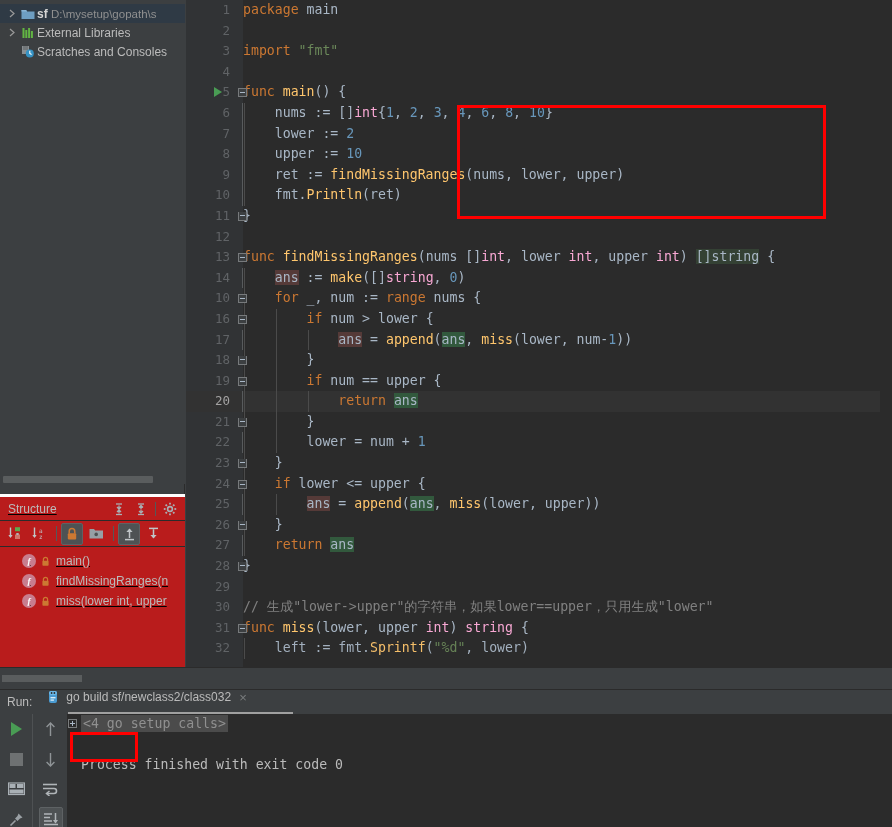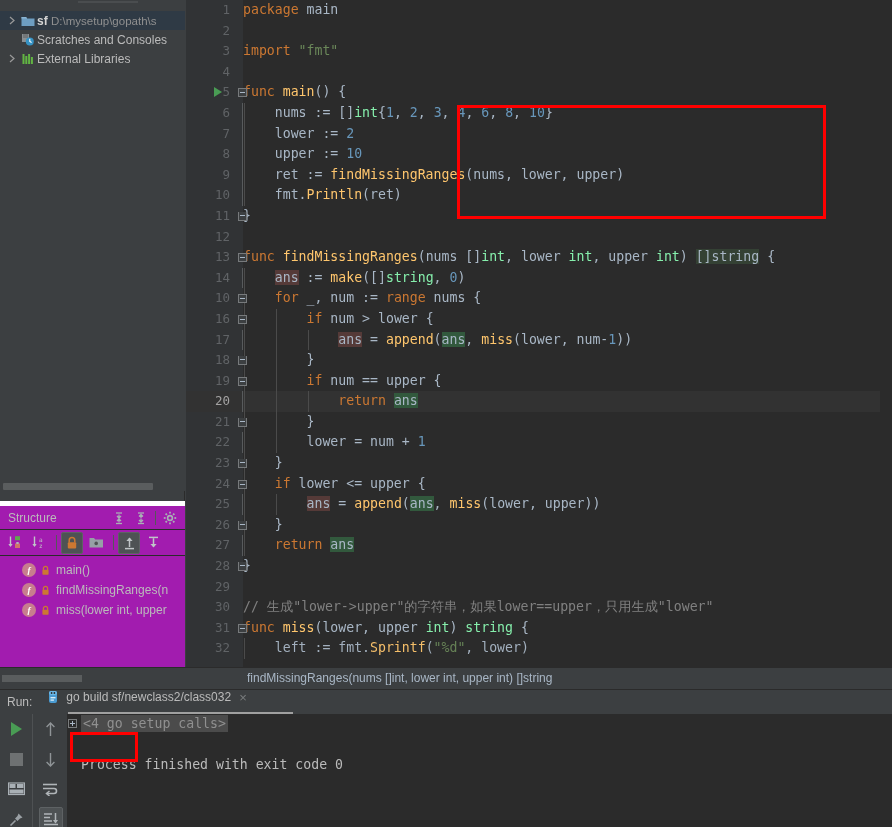--- a/index.html
+++ b/index.html
@@ -12,21 +12,21 @@
     -webkit-font-smoothing: antialiased;
   }
   #app {
     position: relative;
     width: 892px; height: 827px;
     background: #3c3f41;
   }
 
   
   #left-col {
-    position: absolute; left: 0; top: 7px;
+    position: absolute; left: 0; top: 0;
     width: 185px; height: 667px;
     background: #3c3f41;
     border-right: 1px solid #2b2b2b;
   }
 
   
   #project-tree {
     position: absolute; left: 0; top: 0;
     width: 185px; height: 484px;
     background: #3c3f41;
@@ -66,22 +66,23 @@
   #tree-hscroll .thumb {
     position: absolute; left: 3px; top: 2px;
     width: 150px; height: 7px;
     background: #5a5d5e; border-radius: 1px;
   }
 
   
   #structure-panel {
     position: absolute; left: 0; top: 494px;
     width: 185px; height: 173px;
-    background: #a21caf;
-    border-top: 5px solid #ffffff;
+    background: #b91c1c;
+    border-top: 3px solid #ffffff;
+    text-decoration: underline;
   }
   #structure-header {
     position: relative;
     height: 24px;
     display: flex; align-items: center;
     border-bottom: 1px solid #2b2b2b;
   }
   #structure-header .title {
     font-size: 12px; color: #bbbbbb;
     padding-left: 8px; flex: 1;
@@ -158,21 +159,21 @@
     font-size: 13.2px;
     color: #a9b7c6;
   }
   
   .kw   { color: #cc7832; }
   .str  { color: #6a8759; }
   .num  { color: #6897bb; }
   .fn   { color: #ffc66d; }
   .cmt  { color: #808080; }
   .txt  { color: #a9b7c6; }
-  .typ  { color: #86efac; }
+  .typ  { color: #f9a8d4; }
   .hl-w { background: #553a38; }
   .hl-r { background: #32593d; }
   .hl-g { background: #344134; }
 
   
   .fold {
     position: absolute; left: 52px; top: 6px;
     width: 9px; height: 9px;
     border: 1px solid #777a7c;
     background: #3c3f41;
@@ -368,51 +369,51 @@
               <path d="M1 1 L5 4.5 L1 8" stroke="#9a9a9a" stroke-width="1.2" fill="none"></path>
             </svg>
         </span>
         <span class="tw-icon">
           <svg width="14" height="12" viewBox="0 0 14 12">
             <path d="M0.5 2 L5 2 L6.2 3.4 L13.5 3.4 L13.5 11 L0.5 11 Z" fill="#6e9ec2"></path>
             <path d="M0.5 2 L5 2 L6.2 3.4 L0.5 3.4 Z" fill="#8ab4d4"></path>
           </svg>
         </span>
         <span class="tree-label"><span class="modname">sf</span> <span class="modpath">D:\mysetup\gopath\s</span></span>
+      </div>
+
+      <div class="tree-row">
+        <span class="tw-arrow">
+          <svg width="7" height="9" viewBox="0 0 7 9">
+              <path d="M1 1 L5 4.5 L1 8" stroke="#9a9a9a" stroke-width="1.2" fill="none"></path>
+            </svg>
+        </span>
+        <span class="tw-icon">
+          <svg width="13" height="12" viewBox="0 0 13 12">
+            <rect x="0.5" y="1" width="2" height="10" fill="#62b543"></rect>
+            <rect x="3.3" y="3" width="2" height="8" fill="#62b543"></rect>
+            <rect x="6.1" y="1" width="2" height="10" fill="#62b543"></rect>
+            <rect x="8.9" y="4" width="2" height="7" fill="#62b543"></rect>
+          </svg>
+        </span>
+        <span class="tree-label">External Libraries</span>
       </div>
 
       <div class="tree-row">
         <span class="tw-arrow"></span>
         <span class="tw-icon">
           <svg width="14" height="13" viewBox="0 0 14 13">
             <path d="M1 1 L8 1 L8 9 L1 9 Z" fill="#8a8f92"></path>
             <path d="M2 2 L7 2" stroke="#5c6063" stroke-width="1"></path>
             <path d="M2 4 L7 4" stroke="#5c6063" stroke-width="1"></path>
             <circle cx="8.8" cy="8.4" r="4" fill="#3592c4"></circle>
             <path d="M8.8 5.8 L8.8 8.4 L10.6 9.4" stroke="#ffffff" stroke-width="1.1" fill="none"></path>
           </svg>
         </span>
         <span class="tree-label">Scratches and Consoles</span>
-      </div>
-
-      <div class="tree-row">
-        <span class="tw-arrow">
-          <svg width="7" height="9" viewBox="0 0 7 9">
-              <path d="M1 1 L5 4.5 L1 8" stroke="#9a9a9a" stroke-width="1.2" fill="none"></path>
-            </svg>
-        </span>
-        <span class="tw-icon">
-          <svg width="13" height="12" viewBox="0 0 13 12">
-            <rect x="0.5" y="1" width="2" height="10" fill="#62b543"></rect>
-            <rect x="3.3" y="3" width="2" height="8" fill="#62b543"></rect>
-            <rect x="6.1" y="1" width="2" height="10" fill="#62b543"></rect>
-            <rect x="8.9" y="4" width="2" height="7" fill="#62b543"></rect>
-          </svg>
-        </span>
-        <span class="tree-label">External Libraries</span>
       </div>
 
       <div id="tree-hscroll">
         <div class="thumb"></div>
       </div>
     </div>
 
     <div id="structure-panel">
       <div id="structure-header">
         <span class="title">Structure</span>
@@ -719,21 +720,20 @@
           <span class="ig" style="left: 58px;"></span>
           <span class="code" style="opacity: 0.95;"><span class="txt">    left := fmt.</span><span class="fn">Sprintf</span><span class="txt">(</span><span class="str">"%d"</span><span class="txt">, lower)</span></span>
         </div>
       </div>
     <div id="code-redbox"></div>
     <div id="stripe"></div>
   </div>
 
   <div id="breadcrumb-bar">
     <div id="breadcrumb-scroll"></div>
-    <div id="breadcrumb-text">findMissingRanges(nums []int, lower int, upper int) []string</div>
   </div>
 
   <div id="run-panel">
     <div id="run-tabbar">
       <span id="run-label">Run:</span>
       <span id="run-tab">
         <span>
           <svg width="14" height="15" viewBox="0 0 14 15">
             <rect x="3" y="1" width="8" height="12" rx="2" fill="#4a9bd1"></rect>
             <rect x="3" y="1" width="8" height="4" rx="2" fill="#6bb8e8"></rect>

